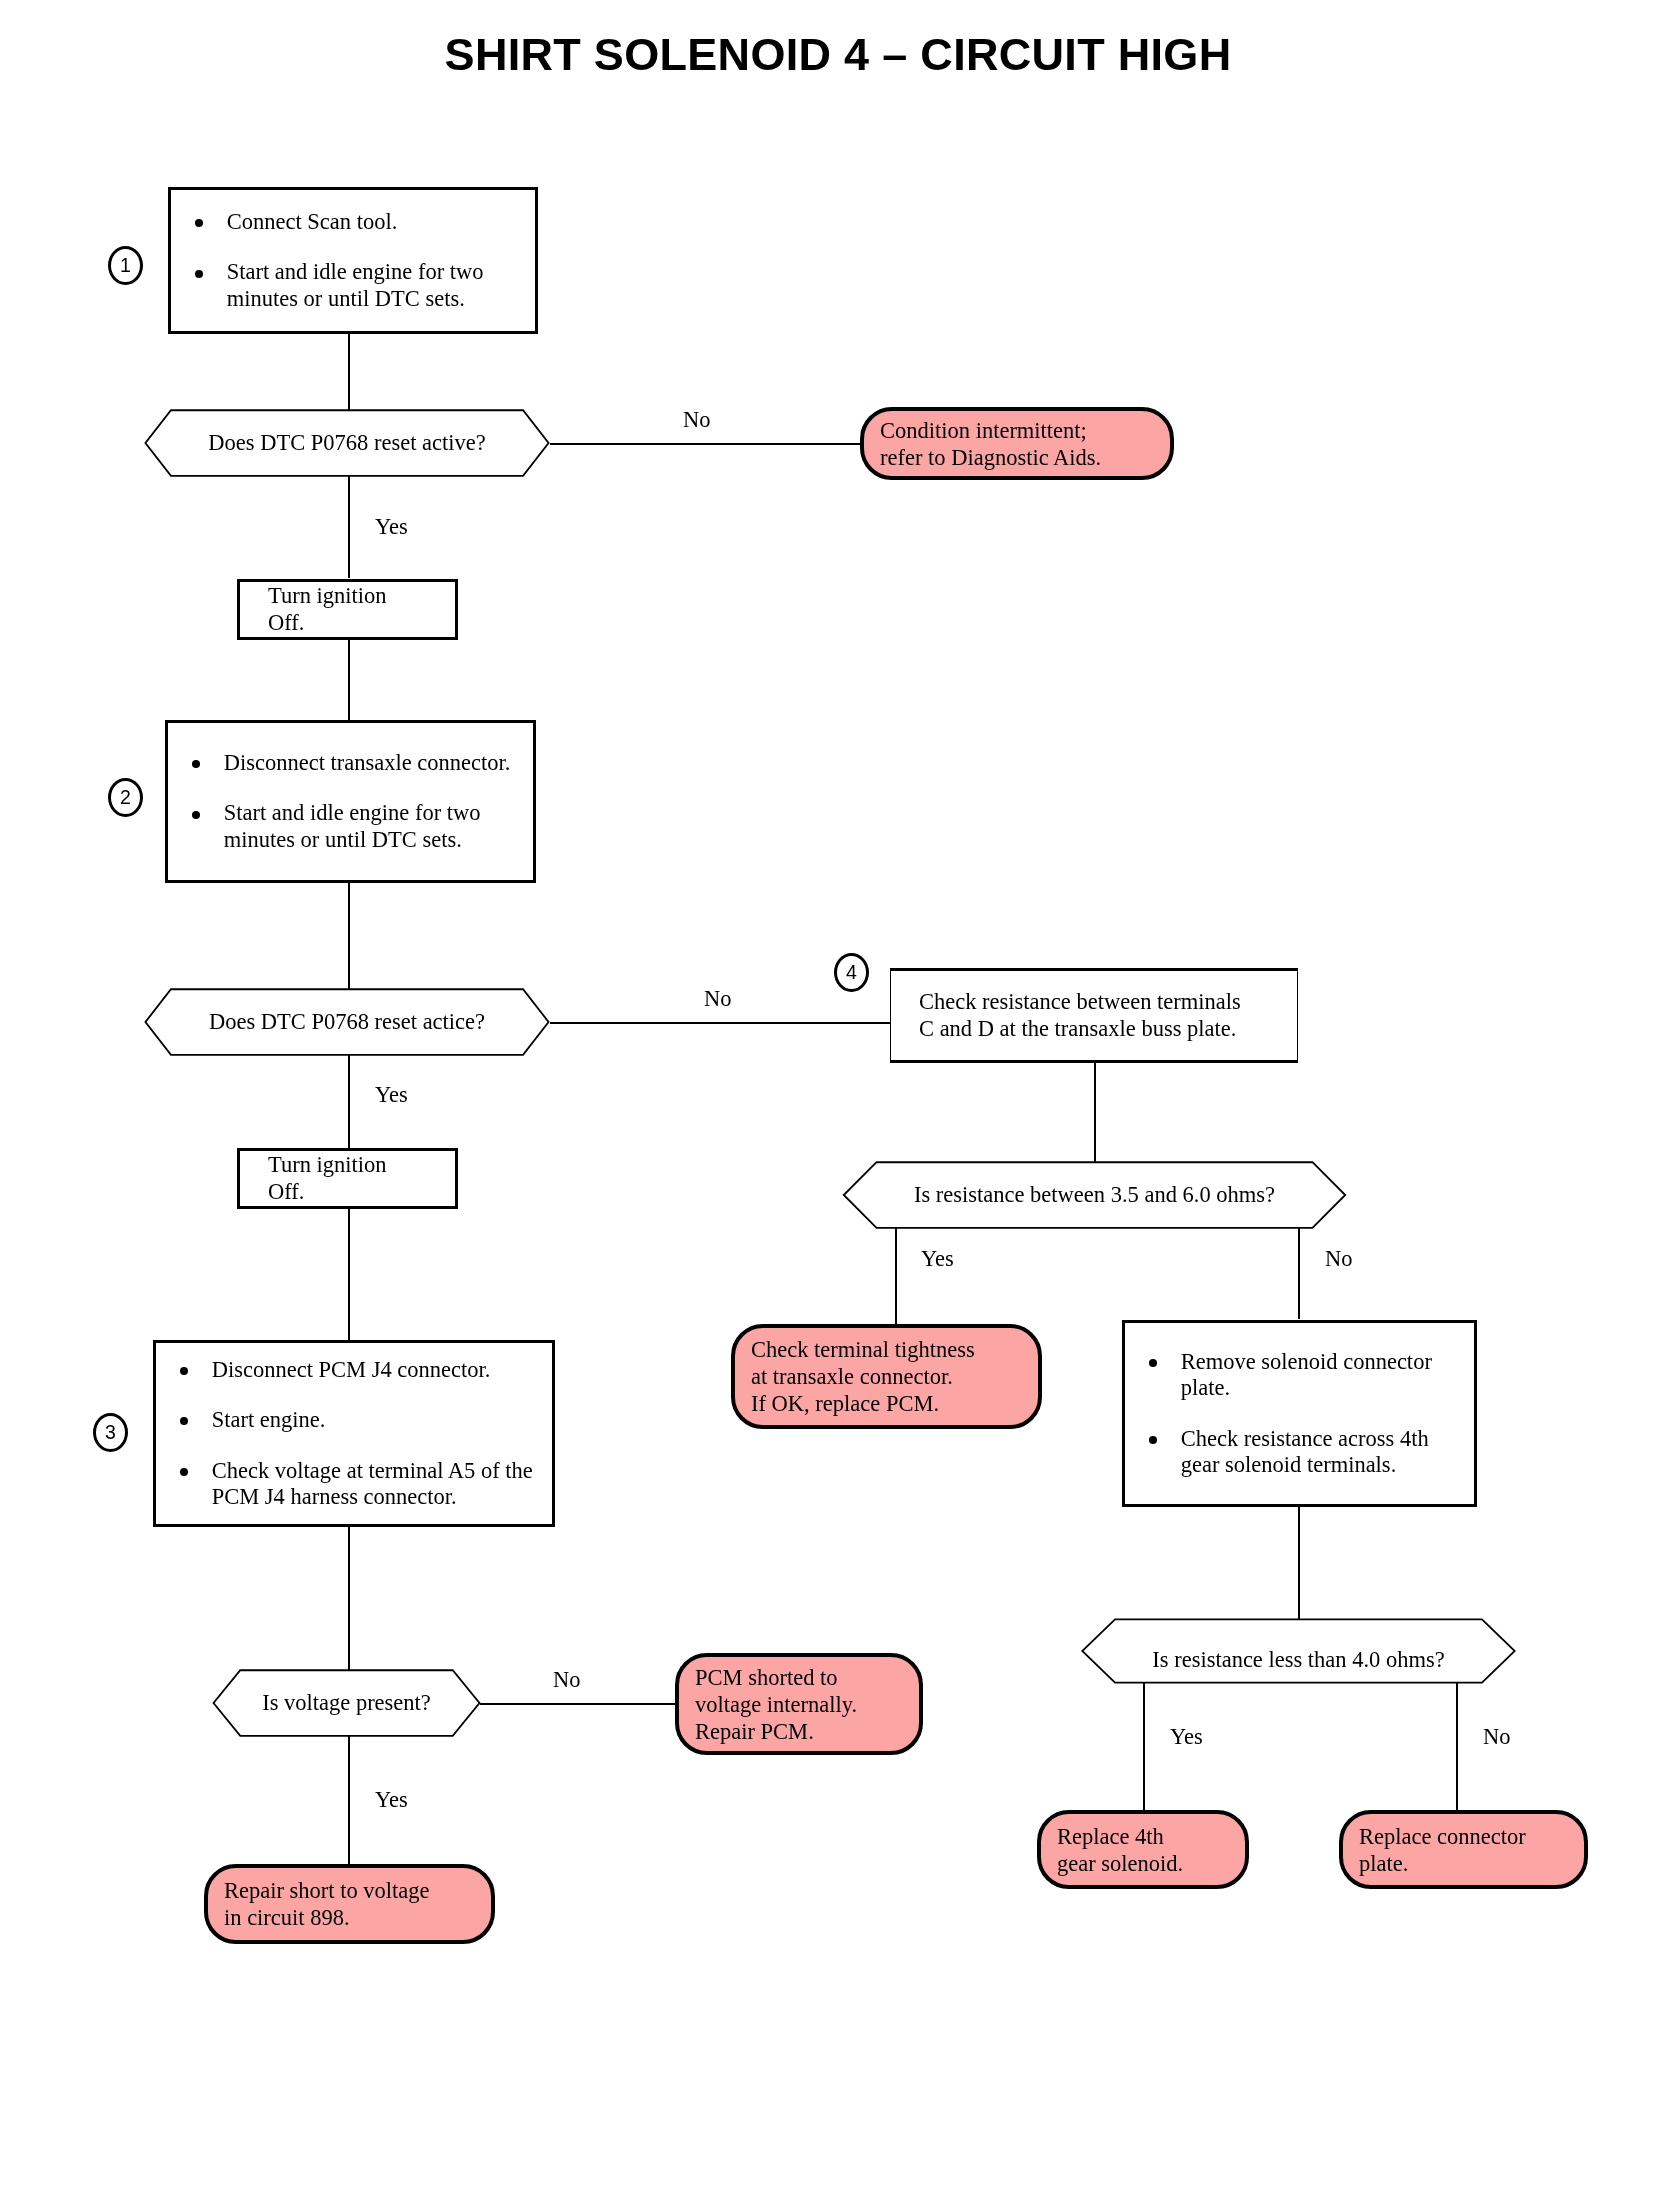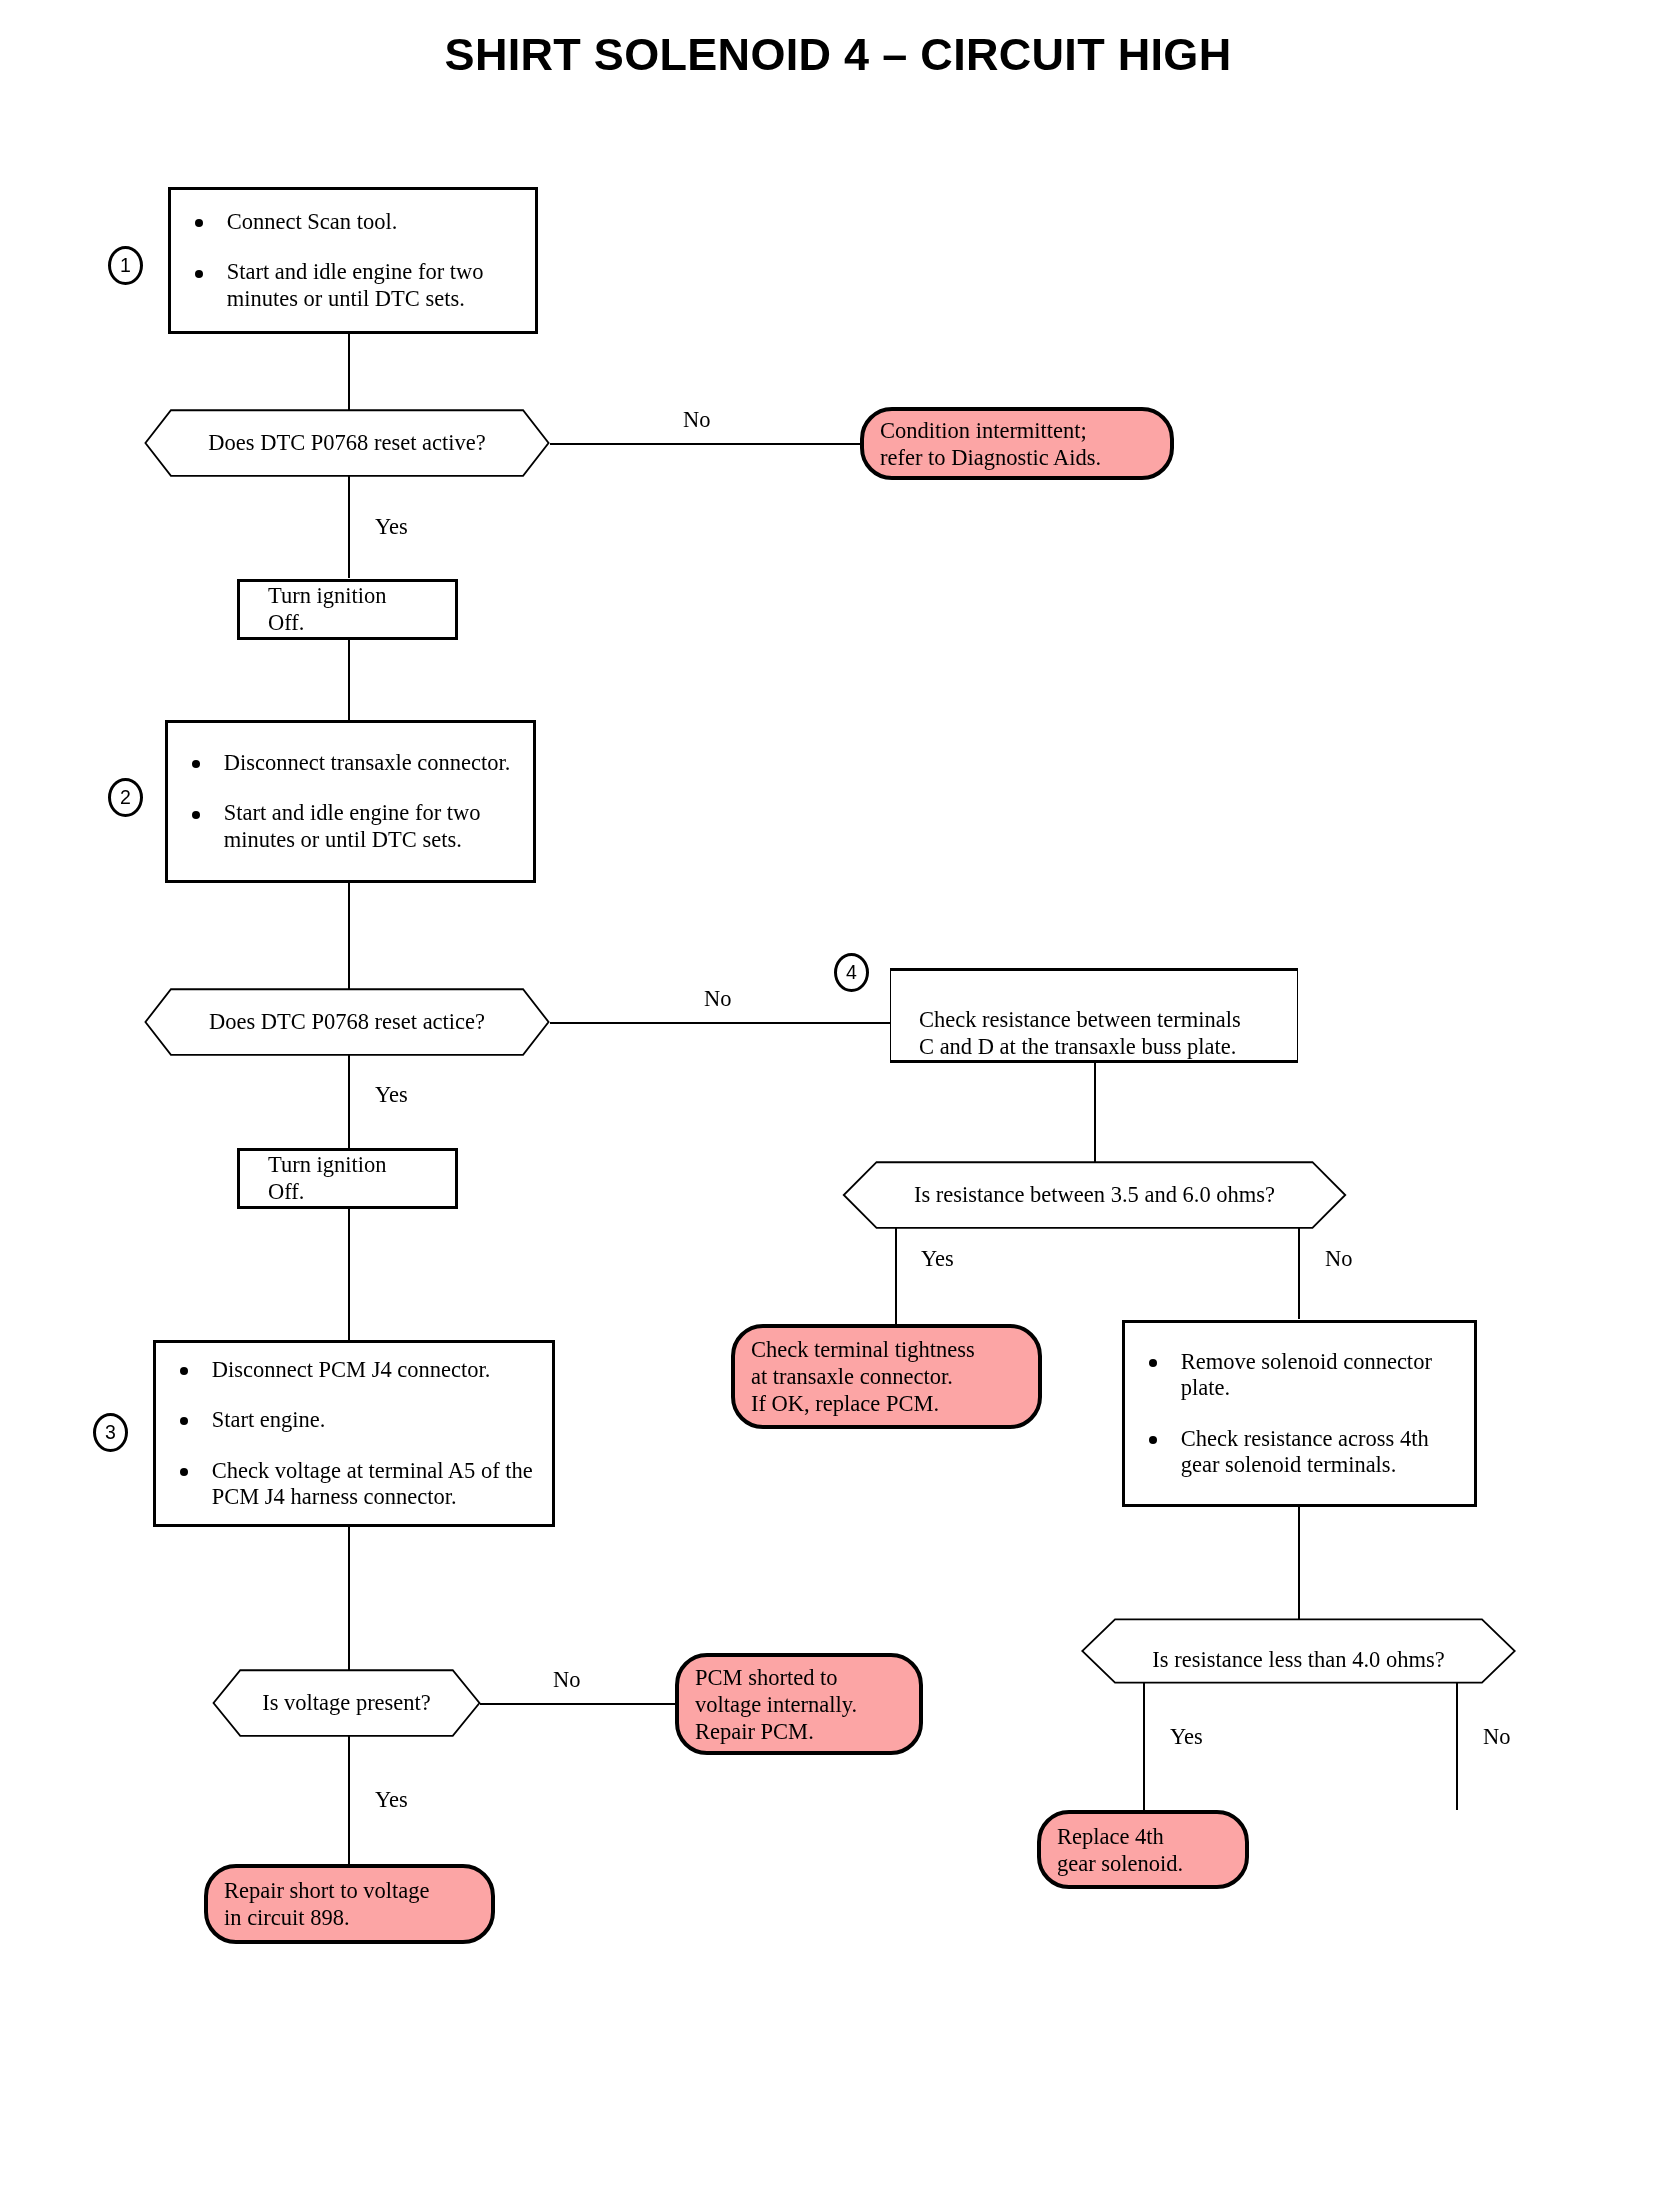--- a/index.html
+++ b/index.html
@@ -233,21 +233,21 @@
       <polygon points="44,2 624,2 666,56 624,110 44,110 2,56" fill="#ffffff" stroke="#000000" stroke-width="3"></polygon>
     </svg>
     <div class="lbl">Does DTC P0768 reset actice?</div>
   </div>
   <div class="branch" style="left:704px; top:986px;">No</div>
   <div class="branch" style="left:375px; top:1082px;">Yes</div>
 
   <div class="stepnum" style="left:834px; top:953px;">
     <span>4</span>
   </div>
-  <div class="proc thinsides" style="left:890px; top:968px; width:408px; height:95px;justify-content:flex-end;">
+  <div class="proc thinsides" style="left:890px; top:968px; width:408px; height:95px;">
     <div class="txt">
       <div>Check resistance between terminals</div>
       <div>C and D at the transaxle buss plate.</div>
     </div>
   </div>
 
   <div class="dec" style="left:842px; top:1161px; width:505px; height:68px;">
     <svg width="505" height="68" viewBox="0 0 830 112">
       <polygon points="56,2 774,2 828,56 774,110 56,110 2,56" fill="#ffffff" stroke="#000000" stroke-width="3"></polygon>
     </svg>
@@ -312,20 +312,26 @@
     </div>
   </div>
 
   <div class="term" style="left:1037px; top:1810px; width:212px; height:79px;">
     <div class="txt">
       <div>Replace 4th</div>
       <div>gear solenoid.</div>
     </div>
   </div>
 
+  <div class="term" style="left:1339px; top:1810px; width:249px; height:79px;">
+    <div class="txt">
+      <div>Replace connector</div>
+      <div>plate.</div>
+    </div>
+  </div>
 
   <div class="term" style="left:204px; top:1864px; width:291px; height:80px;">
     <div class="txt">
       <div>Repair short to voltage</div>
       <div>in circuit 898.</div>
     </div>
   </div>
 
 </div>
 

